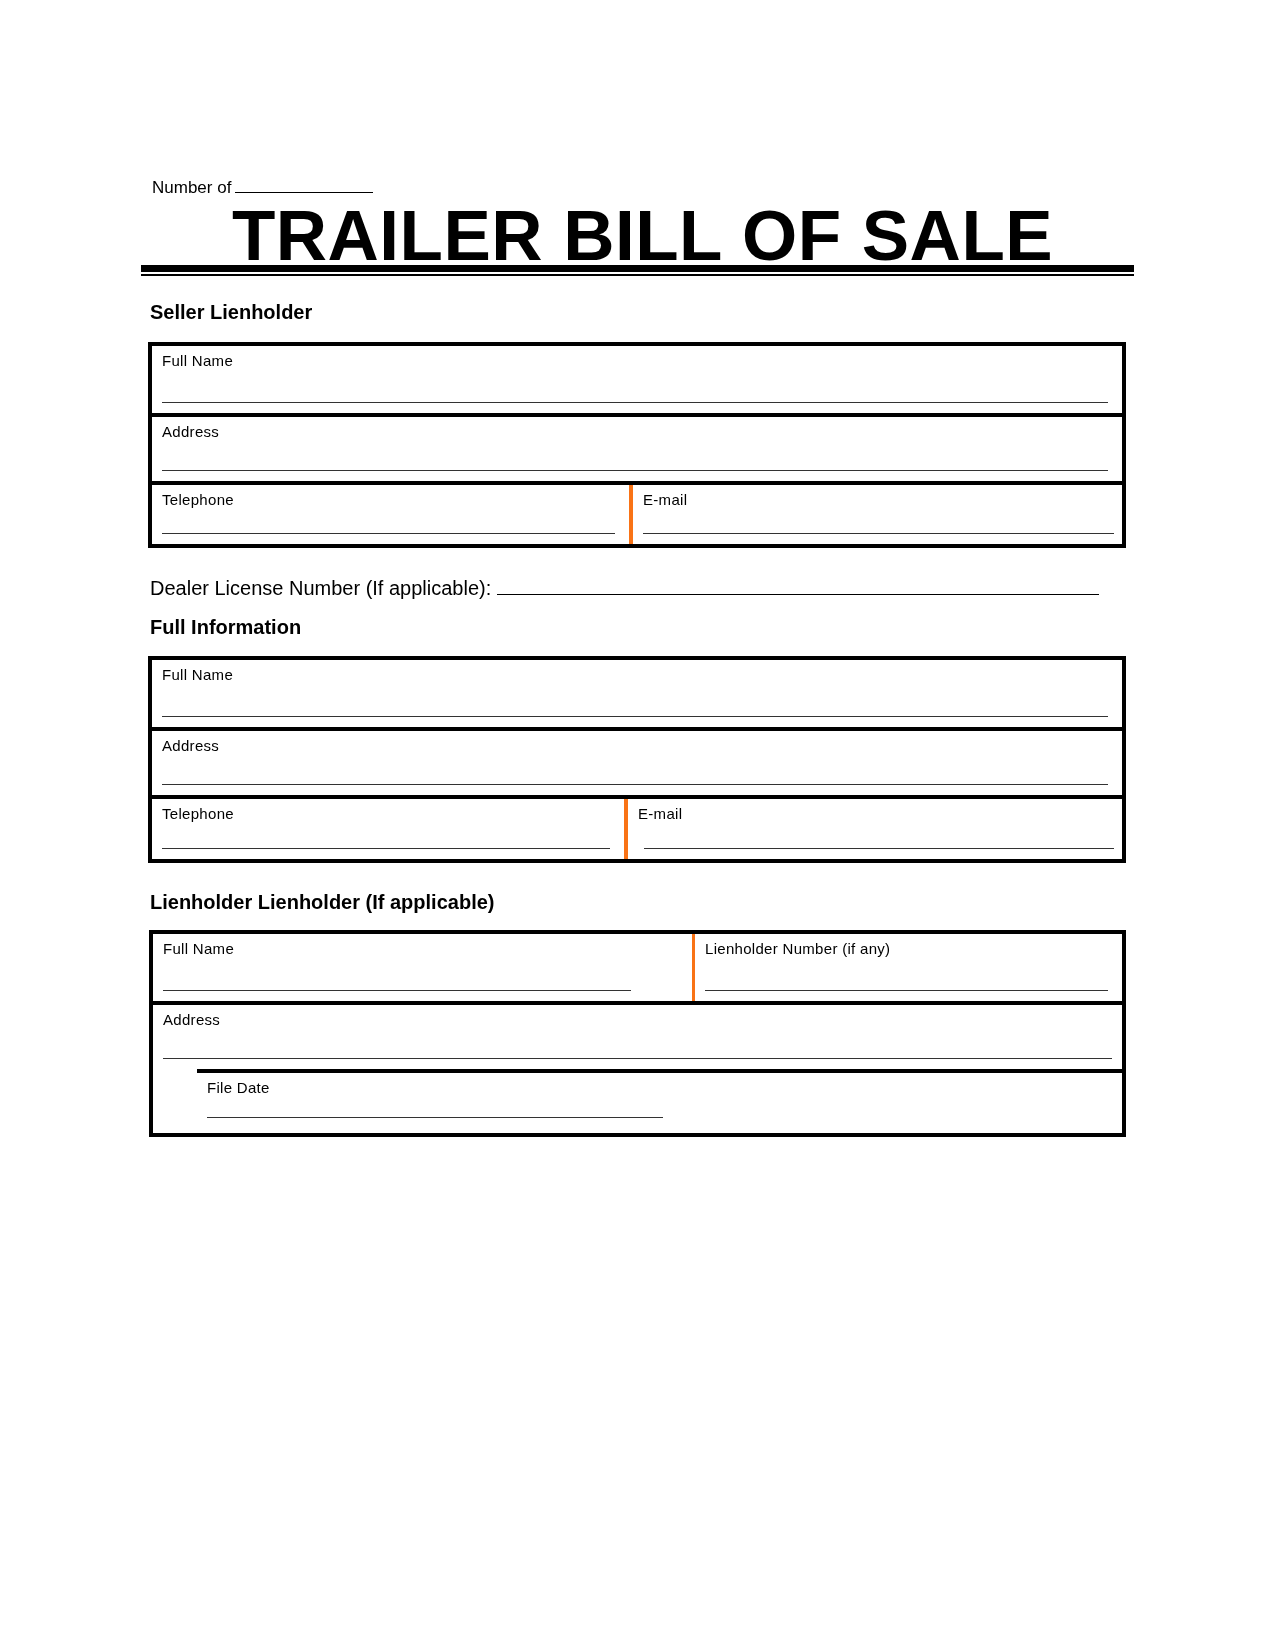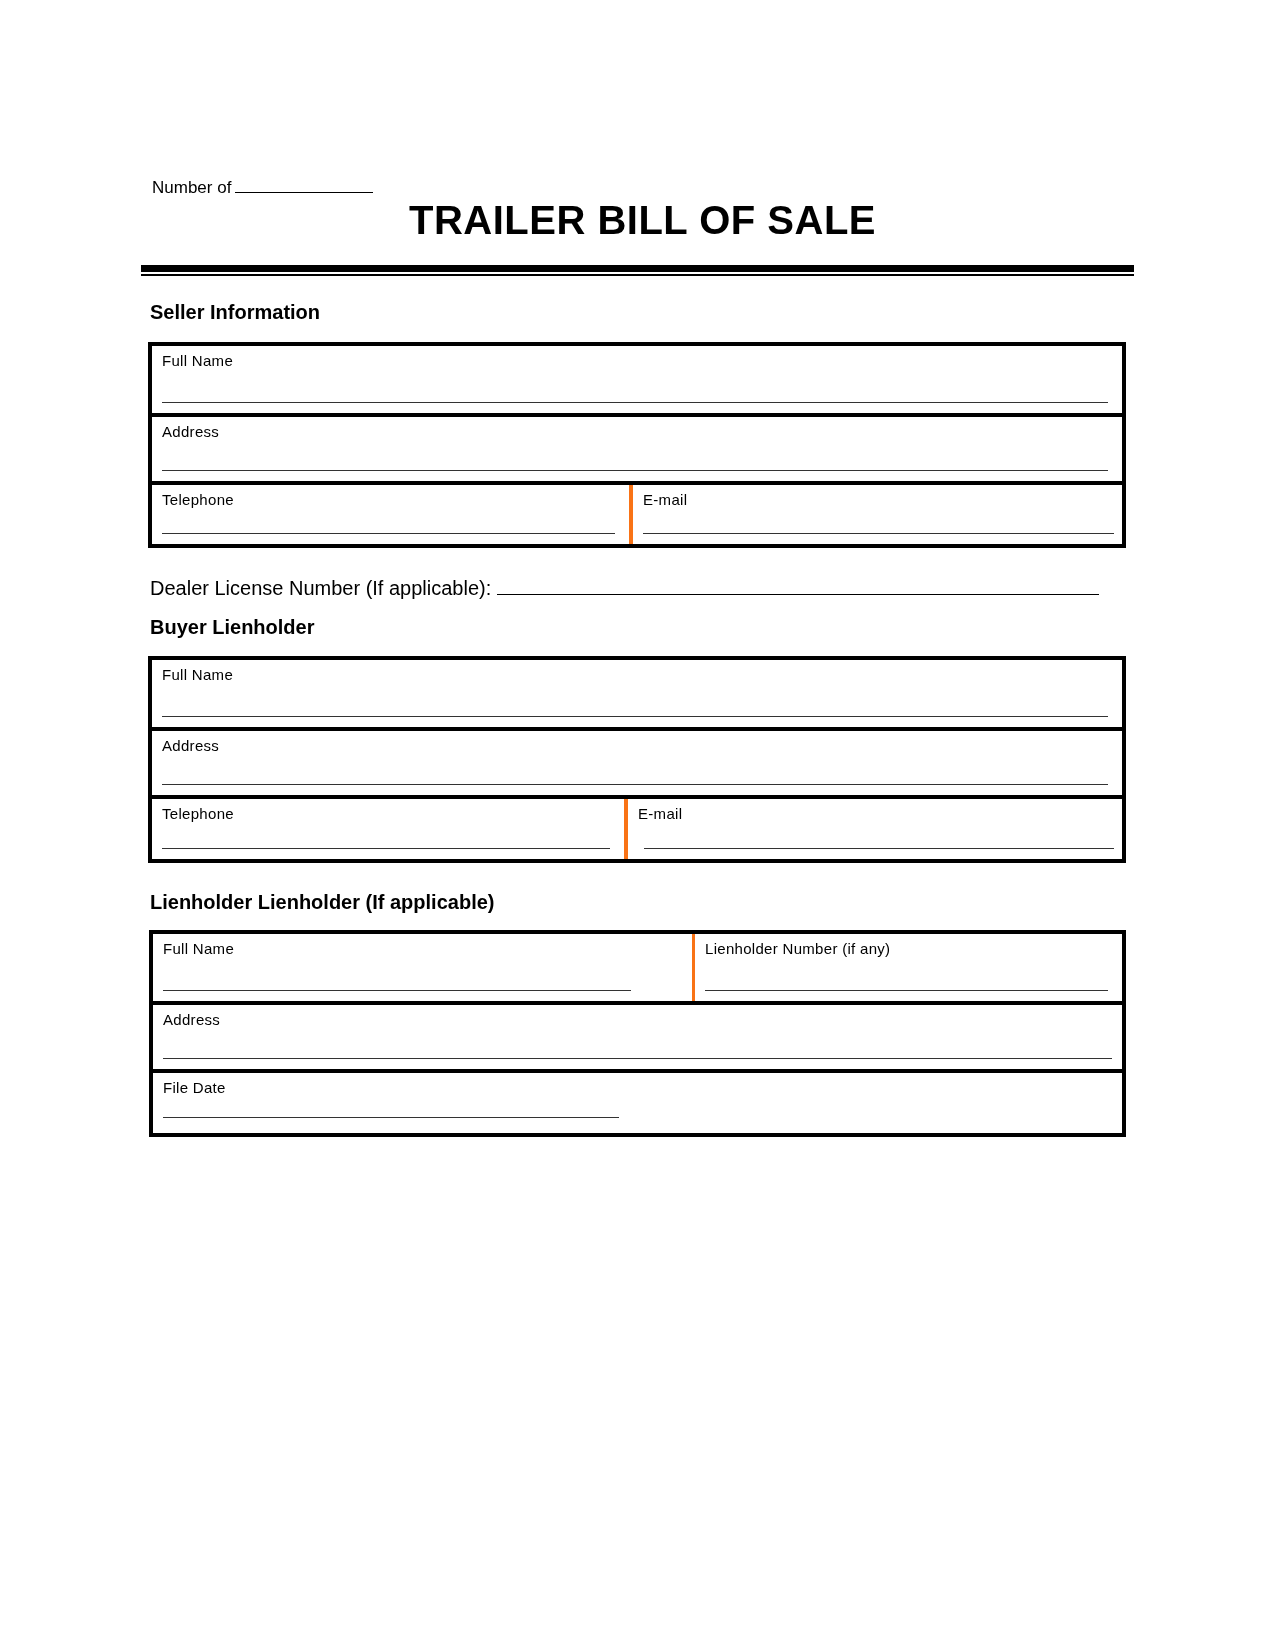--- a/index.html
+++ b/index.html
@@ -1,20 +1,20 @@
 <!DOCTYPE html>
 <html><head>
 <meta charset="utf-8">
 <style>
   html, body { margin: 0; padding: 0; background: #ffffff; }
   body { width: 1275px; height: 1650px; position: relative; font-family: "Liberation Sans", sans-serif; color: #000; overflow: hidden; }
   .abs { position: absolute; }
   .state { left: 152px; top: 176px; font-size: 17px; }
   .state .blank { display: inline-block; width: 138px; border-bottom: 1.5px solid #000; height: 16px; vertical-align: baseline; margin-left: 4px; }
-  .title { left: 0; width: 1275px; top: 200px; text-align: center; font-size: 40px; font-weight: bold; letter-spacing: 0.5px; line-height: 1; padding-left: 10px; box-sizing: border-box; }
+  .title { left: 0; width: 1275px; top: 200px; text-align: center; font-size: 71px; font-weight: bold; letter-spacing: 0.5px; line-height: 1; padding-left: 10px; box-sizing: border-box; }
   .rule-thick { left: 141px; top: 265px; width: 993px; height: 7px; background: #000; }
   .rule-thin { left: 141px; top: 274px; width: 993px; height: 2px; background: #000; }
   .section-head { font-size: 20px; font-weight: bold; }
   .box { border: 4px solid #000; box-sizing: border-box; }
   .row { position: absolute; left: 0; right: 0; box-sizing: border-box; }
   .row + .row { border-top: 4px solid #000; }
   .cell { position: absolute; top: 0; bottom: 0; box-sizing: border-box; }
   .cell.right { border-left: 4px solid #f97316; }
   .label { position: absolute; left: 10px; top: 6px; font-size: 15px; letter-spacing: 0.3px; }
   .line { position: absolute; left: 10px; right: 14px; bottom: 10px; border-bottom: 1.5px solid #333; }
@@ -24,21 +24,21 @@
 </head>
 <body>
 
 <div class="abs state">
   <span>Number of</span><span class="blank"></span>
 </div>
 <div class="abs title">TRAILER BILL OF SALE</div>
 <div class="abs rule-thick"></div>
 <div class="abs rule-thin"></div>
 
-<div class="abs section-head" style="left:150px; top:301px;">Seller Information</div>
+<div class="abs section-head" style="left:150px; top:301px;">Seller Lienholder</div>
 <div class="abs box" style="left:148px; top:342px; width:978px; height:206px;">
   <div class="row" style="top:0; height:67px;">
     <div class="cell" style="left:0; right:0;">
       <span class="label">Full Name</span>
       <div class="line"></div>
     </div>
   </div>
   <div class="row" style="top:67px; height:68px;">
     <div class="cell" style="left:0; right:0;">
       <span class="label">Address</span>
@@ -54,21 +54,21 @@
       <span class="label">E-mail</span>
       <div class="line" style="right:8px;"></div>
     </div>
   </div>
 </div>
 
 <div class="abs dealer">
   <span>Dealer License Number (If applicable):</span><span class="blank"></span>
 </div>
 
-<div class="abs section-head" style="left:150px; top:616px;">Buyer Lienholder</div>
+<div class="abs section-head" style="left:150px; top:616px;">Full Information</div>
 <div class="abs box" style="left:148px; top:656px; width:978px; height:207px;">
   <div class="row" style="top:0; height:67px;">
     <div class="cell" style="left:0; right:0;">
       <span class="label">Full Name</span>
       <div class="line"></div>
     </div>
   </div>
   <div class="row" style="top:67px; height:68px;">
     <div class="cell" style="left:0; right:0;">
       <span class="label">Address</span>
@@ -98,19 +98,19 @@
       <span class="label">Lienholder Number (if any)</span>
       <div class="line"></div>
     </div>
   </div>
   <div class="row" style="top:67px; height:68px;">
     <div class="cell" style="left:0; right:0;">
       <span class="label">Address</span>
       <div class="line" style="right:10px;"></div>
     </div>
   </div>
-  <div class="row" style="top:135px; bottom:5px;">
+  <div class="row" style="top:135px; bottom:5px;margin-left:44px;">
     <div class="cell" style="left:0; width:492px;">
       <span class="label">File Date</span>
       <div class="line" style="right:26px;"></div>
     </div>
   </div>
 </div>
 
 </body></html>

